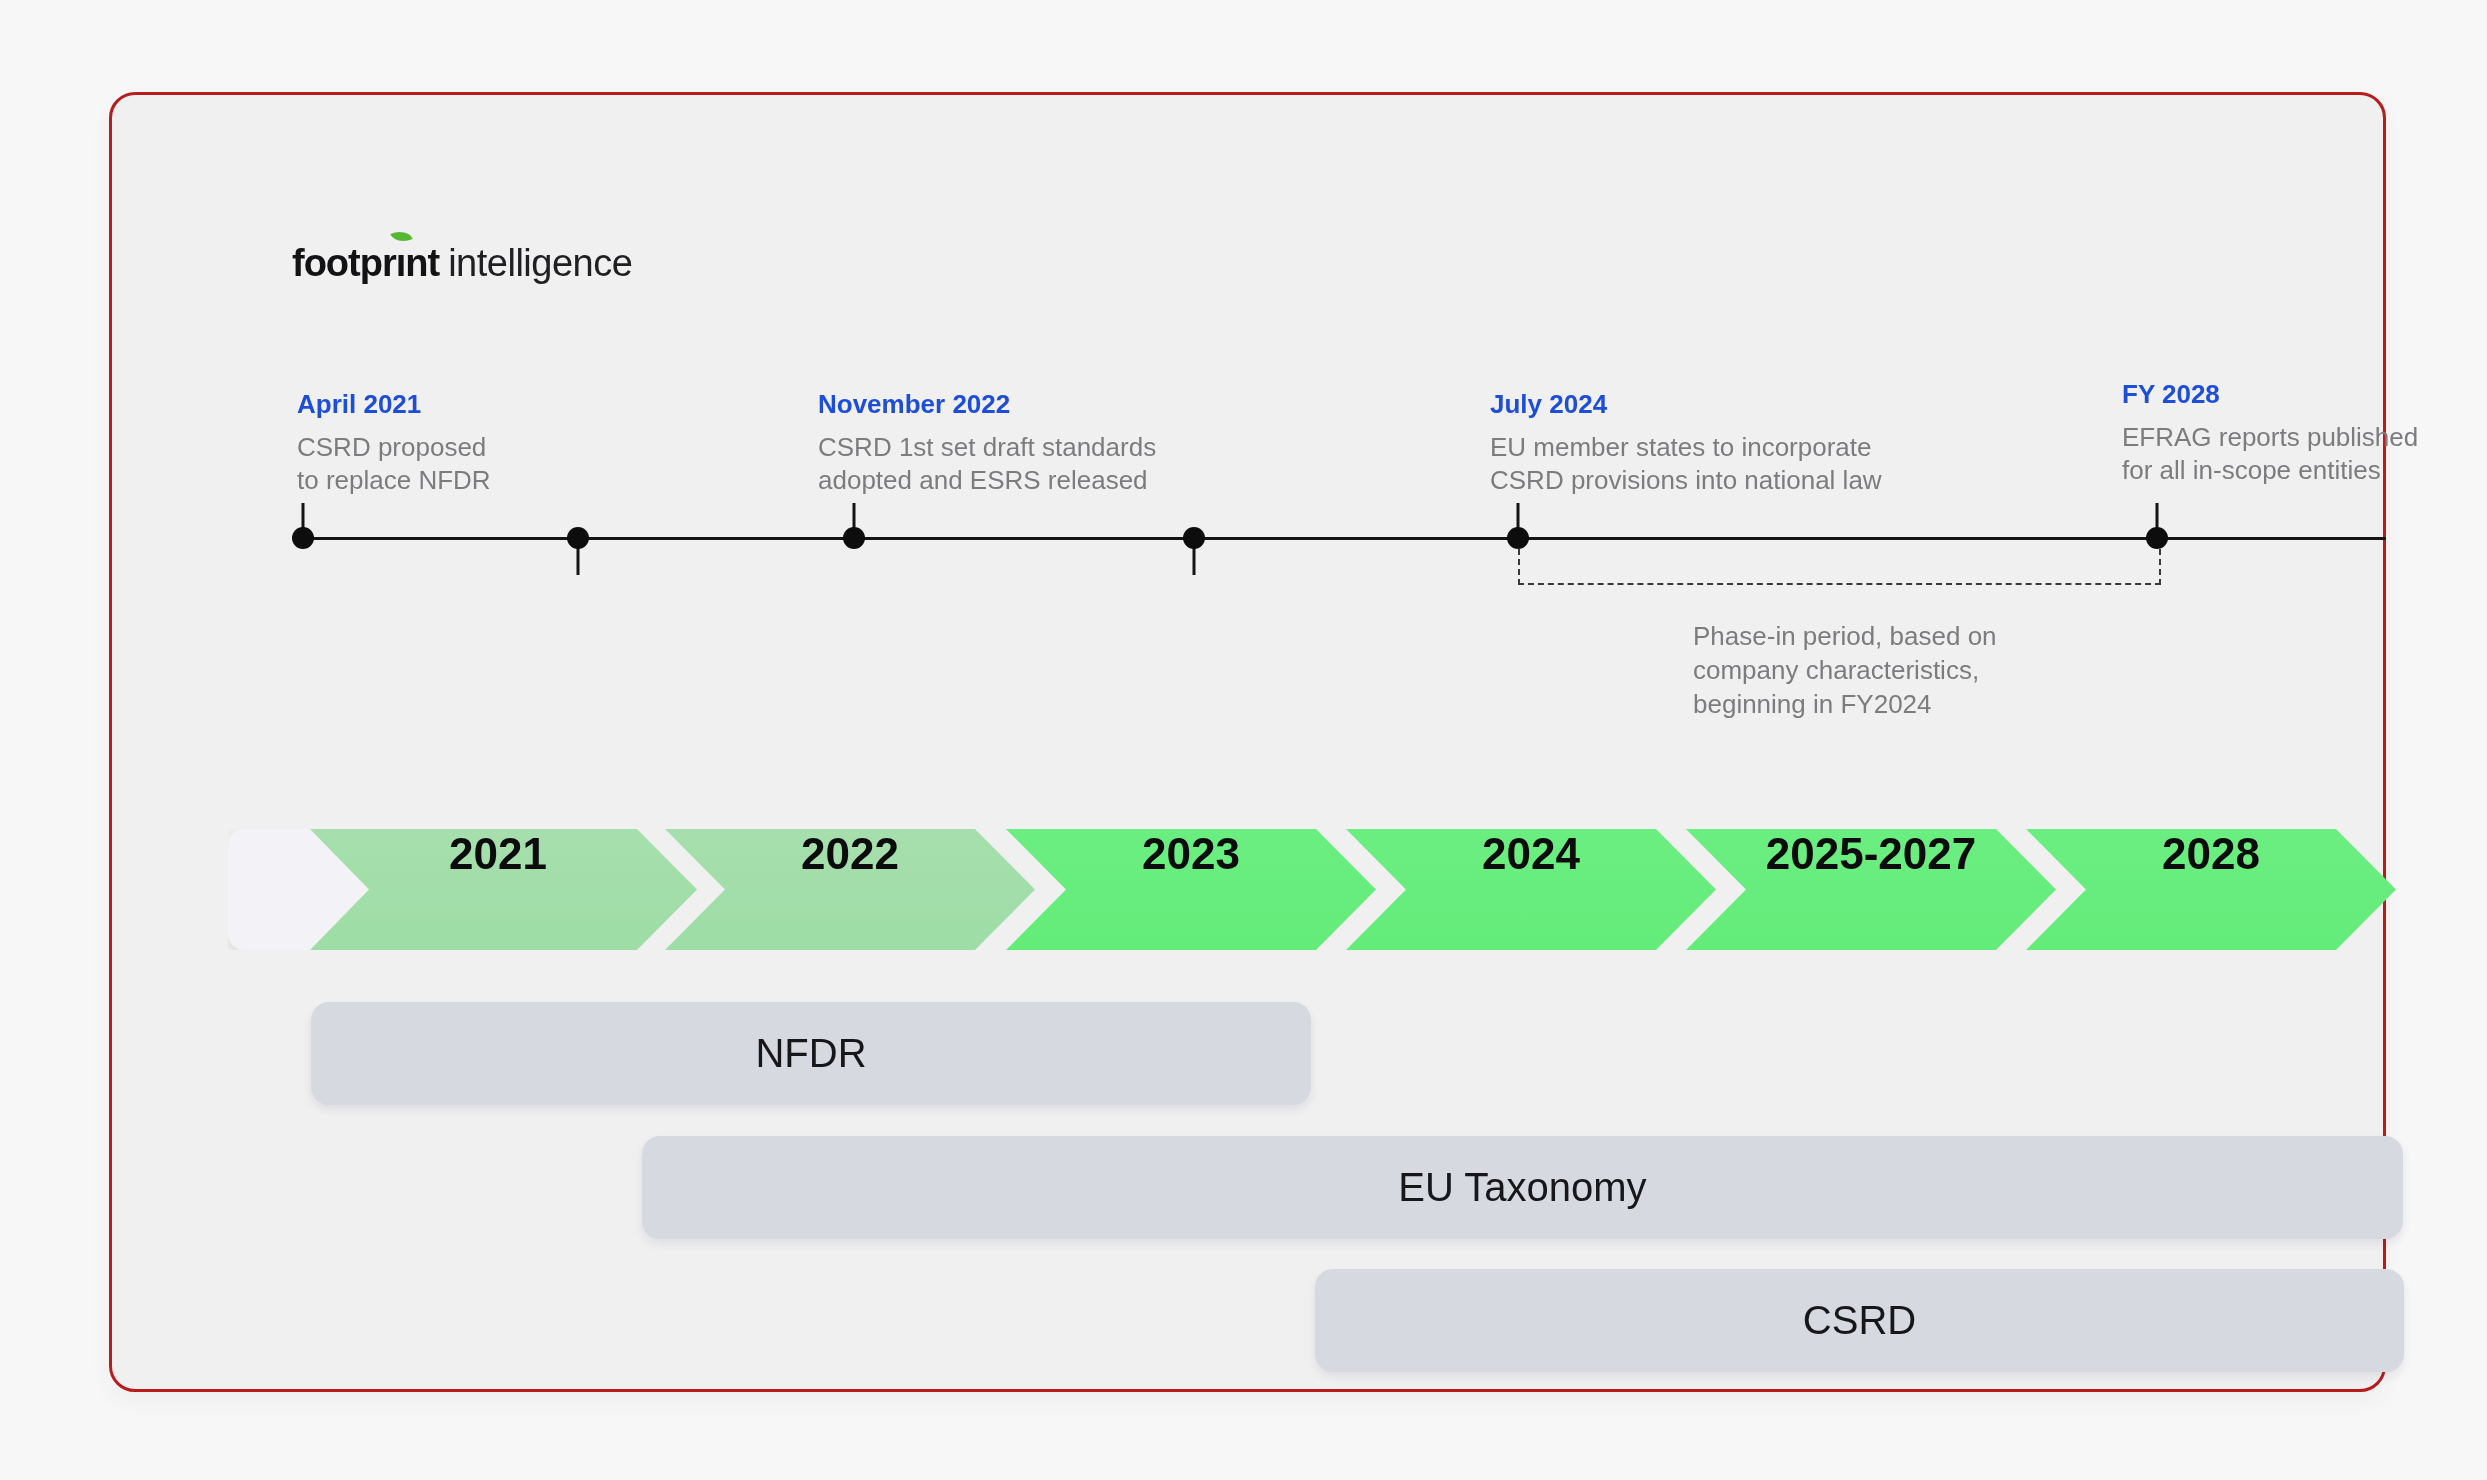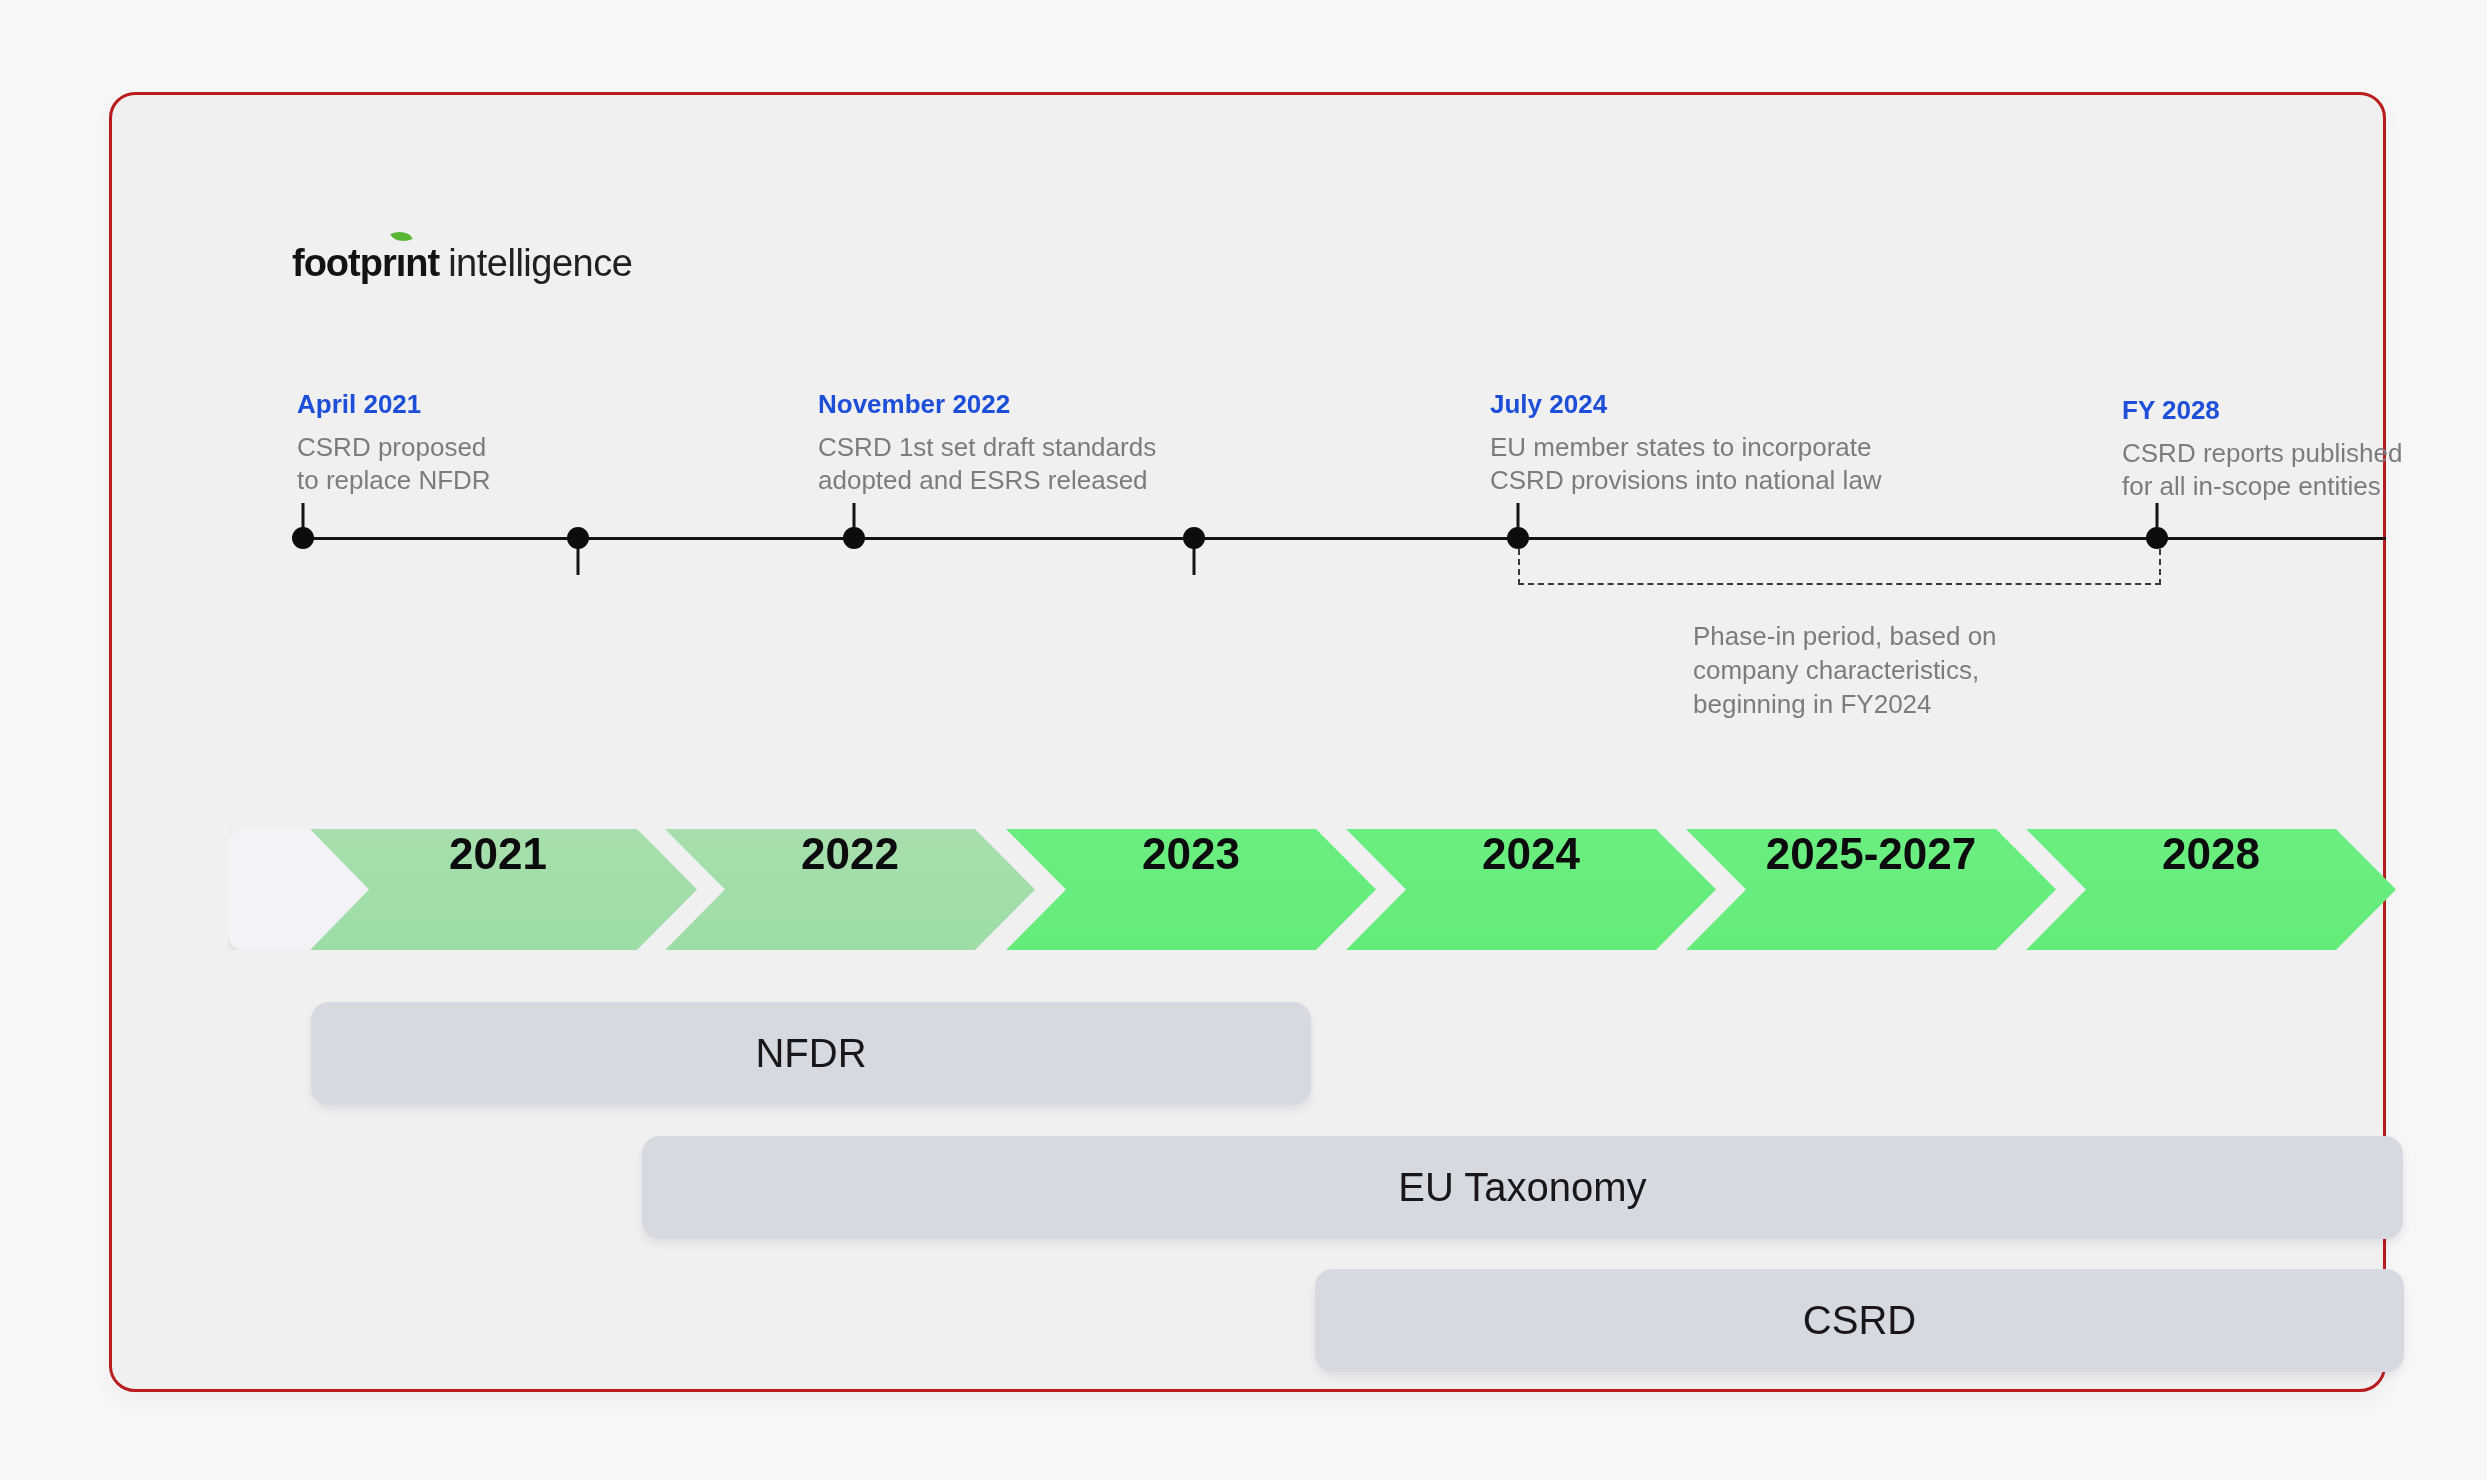--- a/index.html
+++ b/index.html
@@ -27,21 +27,21 @@
   .bracket{position:absolute;left:1406px;top:454px;width:639px;height:34px;
            border-left:2px dashed #39393b;border-right:2px dashed #39393b;
            border-bottom:2px dashed #39393b;}
 
   .ev{position:absolute;white-space:nowrap;}
   .ev .t{font-size:26px;font-weight:700;color:#1d4ed8;margin-bottom:11px;}
   .ev .l{font-size:26px;color:#7c7c7f;line-height:33px;}
   .e-apr{left:185px;top:294px;}
   .e-nov{left:706px;top:294px;}
   .e-jul{left:1378px;top:294px;}
-  .e-fy{left:2010px;top:300px;}
+  .e-fy{left:2010px;top:284px;}
   .e-dec{left:418px;top:490px;}
   .e-thr{left:1035px;top:490px;}
   .phase-note{position:absolute;left:1581px;top:524px;font-size:26px;color:#7c7c7f;
               line-height:34px;white-space:nowrap;}
 
   
   .chev{position:absolute;top:734px;height:121px;display:flex;
         justify-content:center;font-size:44px;font-weight:700;color:#0c0c0e;
         filter:drop-shadow(0 7px 9px rgba(40,50,40,0.16));}
   .chev.light{background:linear-gradient(180deg,var(--lightgreen,#a9e1af),#9edda6);}
@@ -101,21 +101,21 @@
       <div class="l">CSRD 1st set draft standards</div>
       <div class="l">adopted and ESRS released</div>
     </div>
     <div class="ev e-jul">
       <div class="t">July 2024</div>
       <div class="l">EU member states to incorporate</div>
       <div class="l">CSRD provisions into national law</div>
     </div>
     <div class="ev e-fy">
       <div class="t">FY 2028</div>
-      <div class="l">CSRD reports published</div>
+      <div class="l">EFRAG reports published</div>
       <div class="l">for all in-scope entities</div>
     </div>
 
 
     <div class="phase-note">
       <div>Phase-in period, based on</div>
       <div>company characteristics,</div>
       <div>beginning in FY2024</div>
     </div>
 

